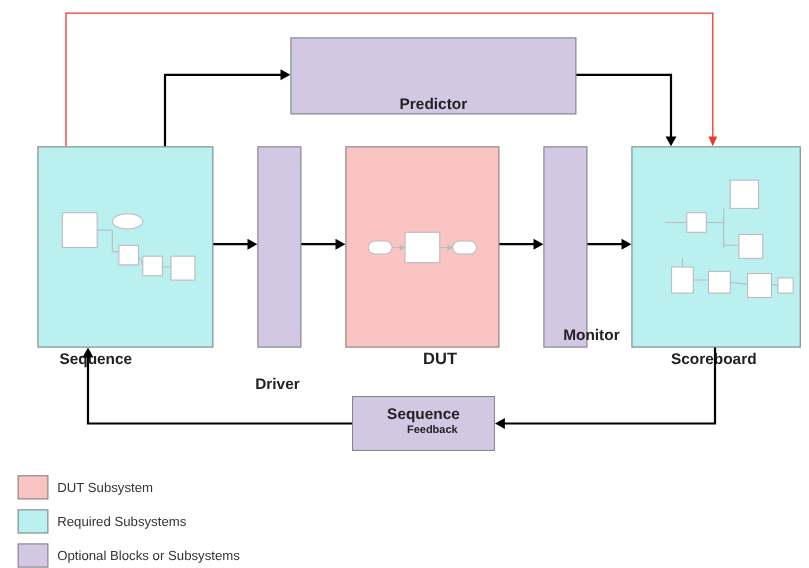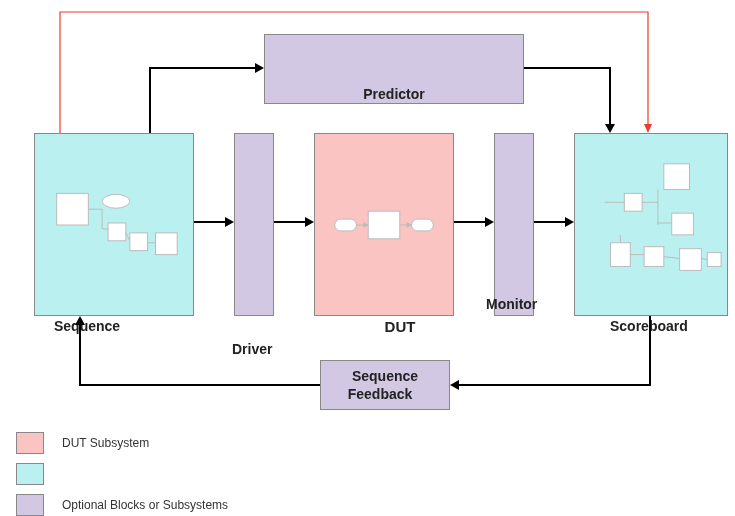--- a/index.html
+++ b/index.html
@@ -29,21 +29,21 @@
     font-size: 14px;
     font-weight: bold;
     color: #222;
     white-space: nowrap;
   }
   .label.center { text-align: center; left: 50%; transform: translateX(-50%); }
   .legend-row {
     position: absolute;
     display: flex;
     align-items: center;
-    gap: 18px;
+    gap: 8px;
     font-size: 12px;
     color: #333;
   }
   .legend-swatch {
     width: 28px;
     height: 22px;
     border: 1px solid #888;
   }
   svg { position: absolute; top:0; left:0; width:735px; height:516px; pointer-events:none; }
   .arrow { stroke:#000; stroke-width:2; fill:none; }
@@ -87,21 +87,21 @@
       <rect class="mini-box" x="98" y="86" width="22" height="12" rx="6"></rect>
       <line class="mini-line" x1="42" y1="92" x2="54" y2="92"></line>
       <polygon points="54,92 49,89 49,95" fill="#bbb"></polygon>
       <line class="mini-line" x1="86" y1="92" x2="98" y2="92"></line>
       <polygon points="98,92 93,89 93,95" fill="#bbb"></polygon>
     </svg>
   </div>
   <div class="label center" style="left:384px; top:318px; font-size:15px;padding-left:32px;">DUT</div>
 
   <div class="block" style="left:494px; top:133px; width:40px; height:183px; background:#d3c8e4;"></div>
-  <div class="label" style="left:486px; top:296px;">Monitor</div>
+  <div class="label" style="left:512px; top:296px;">Monitor</div>
 
   <div class="block" style="left:574px; top:133px; width:154px; height:183px; background:#baf0f0;">
     <svg viewBox="0 0 154 183" style="position:relative; width:100%; height:100%;">
       <rect class="mini-box" x="90" y="30" width="26" height="26"></rect>
       <rect class="mini-box" x="50" y="60" width="18" height="18"></rect>
       <line class="mini-line" x1="30" y1="69" x2="50" y2="69"></line>
       <line class="mini-line" x1="68" y1="69" x2="84" y2="69"></line>
       <line class="mini-line" x1="84" y1="56" x2="84" y2="92"></line>
       <rect class="mini-box" x="98" y="80" width="22" height="22"></rect>
       <line class="mini-line" x1="84" y1="90" x2="98" y2="90"></line>
@@ -112,21 +112,21 @@
       <line class="mini-line" x1="56" y1="122" x2="70" y2="122"></line>
       <line class="mini-line" x1="90" y1="124" x2="106" y2="126"></line>
       <line class="mini-line" x1="128" y1="126" x2="134" y2="127"></line>
       <line class="mini-line" x1="46" y1="102" x2="46" y2="110"></line>
     </svg>
   </div>
   <div class="label" style="left:610px; top:318px;">Scoreboard</div>
 
   <div class="block" style="left:320px; top:360px; width:130px; height:50px; background:#d3c8e4;"></div>
   <div class="label center" style="left:385px; top:368px; font-size:14px;">Sequence</div>
-  <div class="label center" style="left:380px; top:386px; font-size:14px;">Feedback</div>
+  <div class="label center" style="left:393px; top:386px; font-size:10px;">Feedback</div>
 
   <svg>
 
     <path class="arrow-red" d="M 60 133 L 60 12 L 648 12 L 648 128"></path>
     <polygon class="ahead-red" points="648,133 644,124 652,124"></polygon>
 
     <path class="arrow" d="M 150 133 L 150 68 L 258 68"></path>
     <polygon class="ahead" points="264,68 255,63 255,73"></polygon>
 
     <path class="arrow" d="M 524 68 L 610 68 L 610 127"></path>
@@ -150,19 +150,20 @@
     <path class="arrow" d="M 320 385 L 80 385 L 80 322"></path>
     <polygon class="ahead" points="80,316 75,325 85,325"></polygon>
   </svg>
 
   <div class="legend-row" style="left:16px; top:432px;">
     <div class="legend-swatch" style="background:#f9c4c2;"></div>
     <span>DUT Subsystem</span>
   </div>
   <div class="legend-row" style="left:16px; top:463px;">
     <div class="legend-swatch" style="background:#baf0f0;"></div>
+    <span>Required Subsystems</span>
   </div>
   <div class="legend-row" style="left:16px; top:494px;">
     <div class="legend-swatch" style="background:#d3c8e4;"></div>
     <span>Optional Blocks or Subsystems</span>
   </div>
 
 </div>
 
 </body></html>

